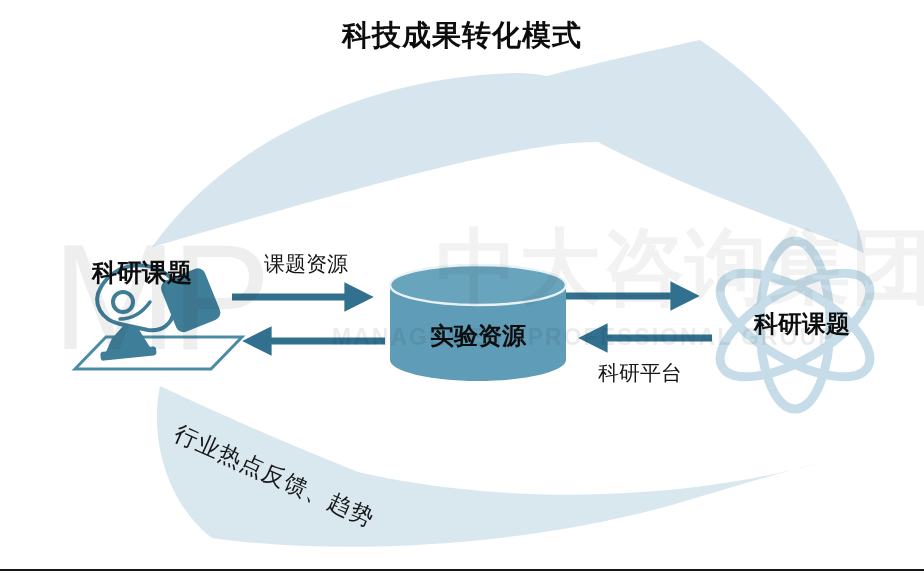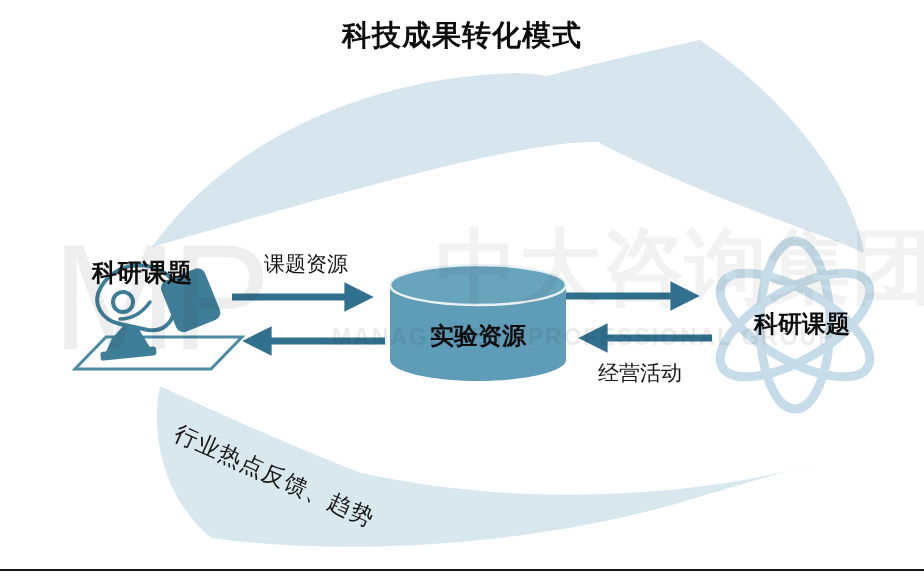--- a/index.html
+++ b/index.html
@@ -105,18 +105,18 @@
   <div class="abs wm wm-cn">中大咨询集团</div>
   <div class="abs title">科技成果转化模式</div>
 
   <div class="abs wm wm-en">MANAGEMENT PROFESSIONAL GROUP</div>
 
   <div class="abs node-label lbl-topic">科研课题</div>
   <div class="abs node-label lbl-platform">实验资源</div>
   <div class="abs node-label lbl-business">科研课题</div>
 
   <div class="abs flow-label fl-1">课题资源</div>
-  <div class="abs flow-label fl-4">经营活动</div>
+  <div class="abs flow-label fl-4">科研平台</div>
 
   <div class="abs rotated">行业热点反馈、趋势</div>
 
   <div class="abs bottom-rule"></div>
 </div>
 
 </body></html>

